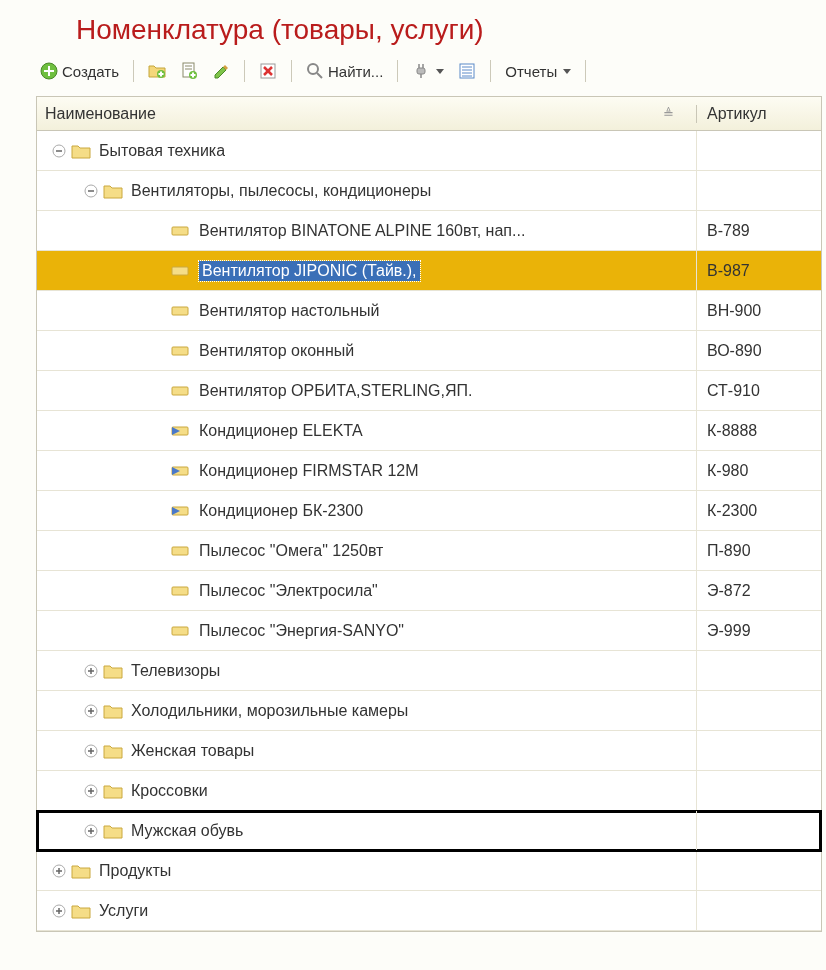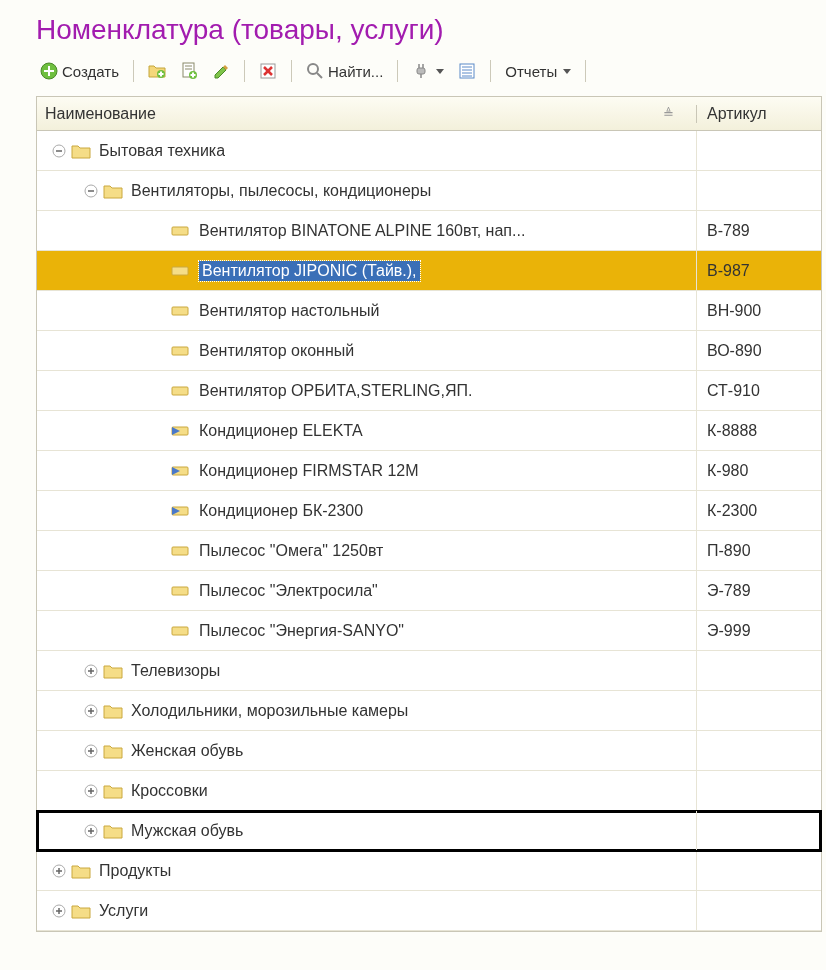--- a/index.html
+++ b/index.html
@@ -7,23 +7,24 @@
     font-family: Arial, sans-serif;
     font-size: 15px;
     background: #fdfdf9;
     width: 826px;
     height: 970px;
     overflow: hidden;
     color: #333;
   }
   .page-title {
     font-size: 28px;
-    color: #a21caf;
+    color: #b91c1c;
     padding: 14px 0 10px 36px;
     font-weight: normal;
+    margin-left: 40px;
   }
   .toolbar {
     display: flex;
     align-items: center;
     gap: 6px;
     padding: 4px 0 14px 36px;
   }
   .tb-sep {
     width: 1px;
     height: 22px;
@@ -431,21 +432,21 @@
         <div class="cell-name">
           <span class="indent" style="width: 78px;"></span>
           <span class="expander"></span>
           <span class="indent" style="width: 36px;"></span>
           <span class="item-ico"><svg width="20" height="16" viewBox="0 0 20 16">
               <rect x="1" y="4" width="16" height="8" rx="1" fill="#f5dd87" stroke="#caa83e"></rect>
             </svg></span>
           <span class="lbl">Пылесос "Электросила"</span>
         </div>
         <div class="cell-art">
-          <span>Э-789</span>
+          <span>Э-872</span>
         </div>
       </div>
       <div class="row">
         <div class="cell-name">
           <span class="indent" style="width: 78px;"></span>
           <span class="expander"></span>
           <span class="indent" style="width: 36px;"></span>
           <span class="item-ico"><svg width="20" height="16" viewBox="0 0 20 16">
               <rect x="1" y="4" width="16" height="8" rx="1" fill="#f5dd87" stroke="#caa83e"></rect>
             </svg></span>
@@ -499,21 +500,21 @@
           <span class="expander">
             <svg width="14" height="14" viewBox="0 0 14 14">
               <circle cx="7" cy="7" r="6" fill="#fff" stroke="#aaa"></circle>
               <line x1="4" y1="7" x2="10" y2="7" stroke="#666" stroke-width="1.5"></line>
               <line x1="7" y1="4" x2="7" y2="10" stroke="#666" stroke-width="1.5"></line>
             </svg>
           </span>
           <span class="folder-ico"><svg width="20" height="16" viewBox="0 0 20 16">
               <path d="M1 3h6l2 2h10v10H1z" fill="#f5dd87" stroke="#caa83e"></path>
             </svg></span>
-          <span class="lbl">Женская обувь</span>
+          <span class="lbl">Женская товары</span>
         </div>
         <div class="cell-art">
           <span></span>
         </div>
       </div>
       <div class="row">
         <div class="cell-name">
           <span class="indent" style="width: 46px;"></span>
           <span class="expander">
             <svg width="14" height="14" viewBox="0 0 14 14">

